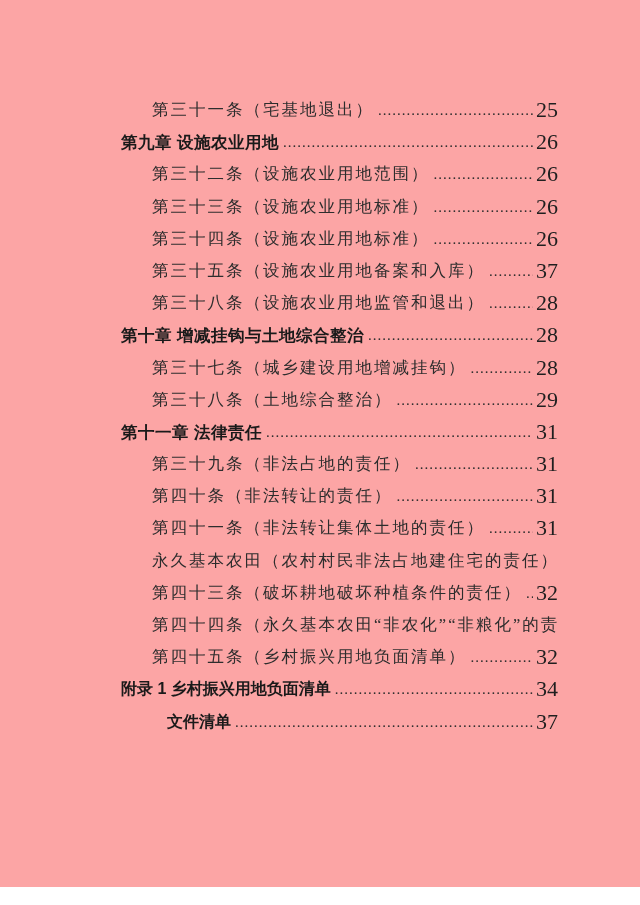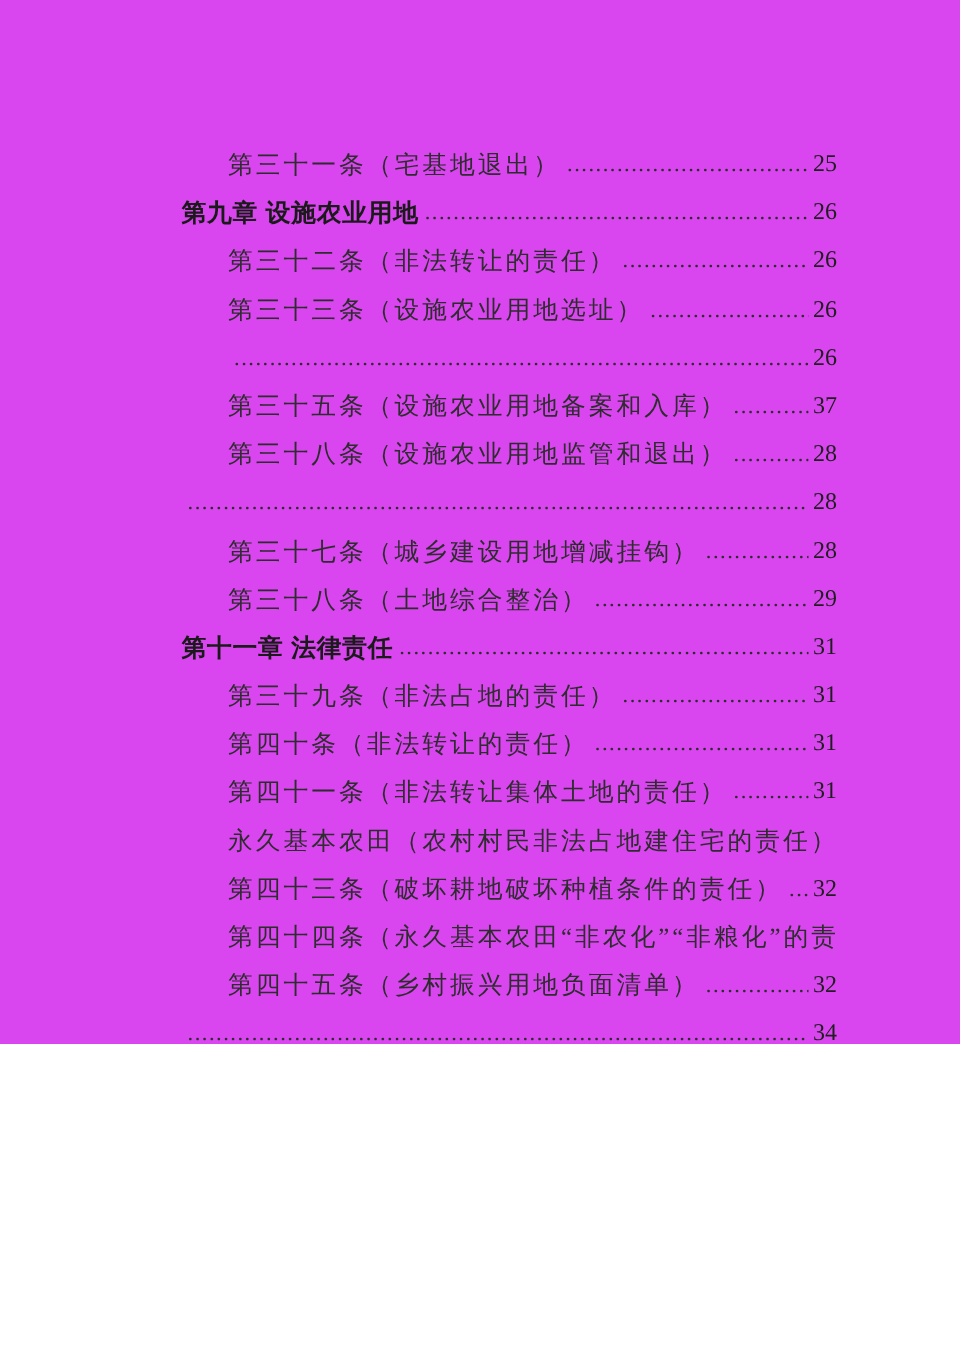--- a/index.html
+++ b/index.html
@@ -3,22 +3,22 @@
 <meta charset="utf-8">
 <style>
   html, body {
     margin: 0;
     padding: 0;
     background: #ffffff;
   }
   .page {
     position: relative;
     width: 640px;
-    height: 696px;
-    background: #d946ef;
+    height: 887px;
+    background: #fca5a5;
     overflow: hidden;
     font-family: "Liberation Serif", "DejaVu Serif", serif;
     color: #1f1f1f;
   }
   .toc {
     position: absolute;
     left: 121px;
     top: 94px;
     width: 437px;
   }
@@ -71,64 +71,66 @@
   .toc-dots::after {
     content: "......................................................................................................................................................................";
     font-family: "Liberation Serif", "DejaVu Serif", serif;
     font-size: 15px;
     letter-spacing: 1px;
     color: #2d2d2d;
   }
   .toc-page {
     flex: 0 0 auto;
     font-family: "Liberation Serif", "DejaVu Serif", serif;
-    font-size: 16px;
+    font-size: 22px;
     color: #1f1f1f;
   }
 </style>
 </head>
 <body>
 
 <div class="page">
   <div class="toc">
       <div class="toc-row level-item">
     <span class="toc-label">第三十一条（宅基地退出）</span>
     <span class="toc-dots"></span>
     <span class="toc-page">25</span>
   </div>
       <div class="toc-row level-chapter">
     <span class="toc-label">第九章 设施农业用地</span>
     <span class="toc-dots"></span>
     <span class="toc-page">26</span>
   </div>
       <div class="toc-row level-item">
-    <span class="toc-label">第三十二条（非法转让的责任）</span>
+    <span class="toc-label">第三十二条（设施农业用地范围）</span>
     <span class="toc-dots"></span>
     <span class="toc-page">26</span>
   </div>
       <div class="toc-row level-item">
-    <span class="toc-label">第三十三条（设施农业用地选址）</span>
+    <span class="toc-label">第三十三条（设施农业用地标准）</span>
     <span class="toc-dots"></span>
     <span class="toc-page">26</span>
   </div>
       <div class="toc-row level-item">
+    <span class="toc-label">第三十四条（设施农业用地标准）</span>
     <span class="toc-dots"></span>
     <span class="toc-page">26</span>
   </div>
       <div class="toc-row level-item">
     <span class="toc-label">第三十五条（设施农业用地备案和入库）</span>
     <span class="toc-dots"></span>
     <span class="toc-page">37</span>
   </div>
       <div class="toc-row level-item">
     <span class="toc-label">第三十八条（设施农业用地监管和退出）</span>
     <span class="toc-dots"></span>
     <span class="toc-page">28</span>
   </div>
       <div class="toc-row level-chapter">
+    <span class="toc-label">第十章 增减挂钩与土地综合整治</span>
     <span class="toc-dots"></span>
     <span class="toc-page">28</span>
   </div>
       <div class="toc-row level-item">
     <span class="toc-label">第三十七条（城乡建设用地增减挂钩）</span>
     <span class="toc-dots"></span>
     <span class="toc-page">28</span>
   </div>
       <div class="toc-row level-item">
     <span class="toc-label">第三十八条（土地综合整治）</span>
@@ -168,20 +170,21 @@
       <div class="toc-row level-item">
     <span class="toc-label">第四十四条（永久基本农田“非农化”“非粮化”的责任）</span>
 
   </div>
       <div class="toc-row level-item">
     <span class="toc-label">第四十五条（乡村振兴用地负面清单）</span>
     <span class="toc-dots"></span>
     <span class="toc-page">32</span>
   </div>
       <div class="toc-row level-appendix">
+    <span class="toc-label">附录 1 乡村振兴用地负面清单</span>
     <span class="toc-dots"></span>
     <span class="toc-page">34</span>
   </div>
       <div class="toc-row level-appendix continuation">
     <span class="toc-label">文件清单</span>
     <span class="toc-dots"></span>
     <span class="toc-page">37</span>
   </div>
     </div>
 </div>

